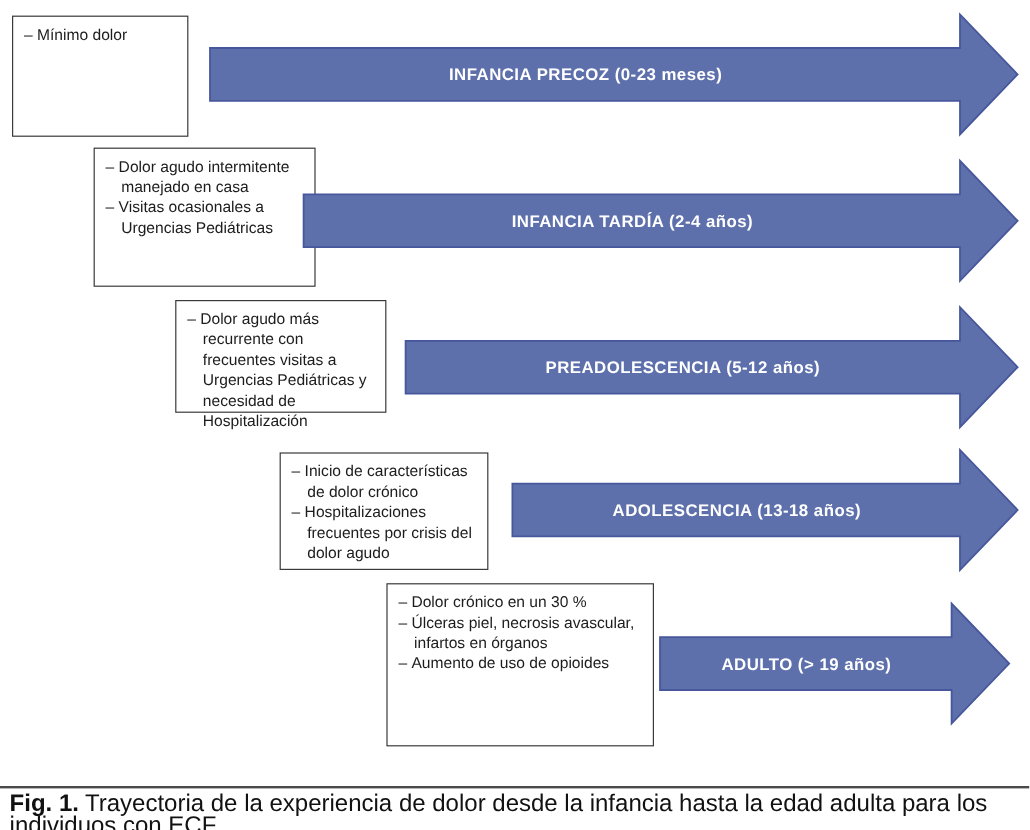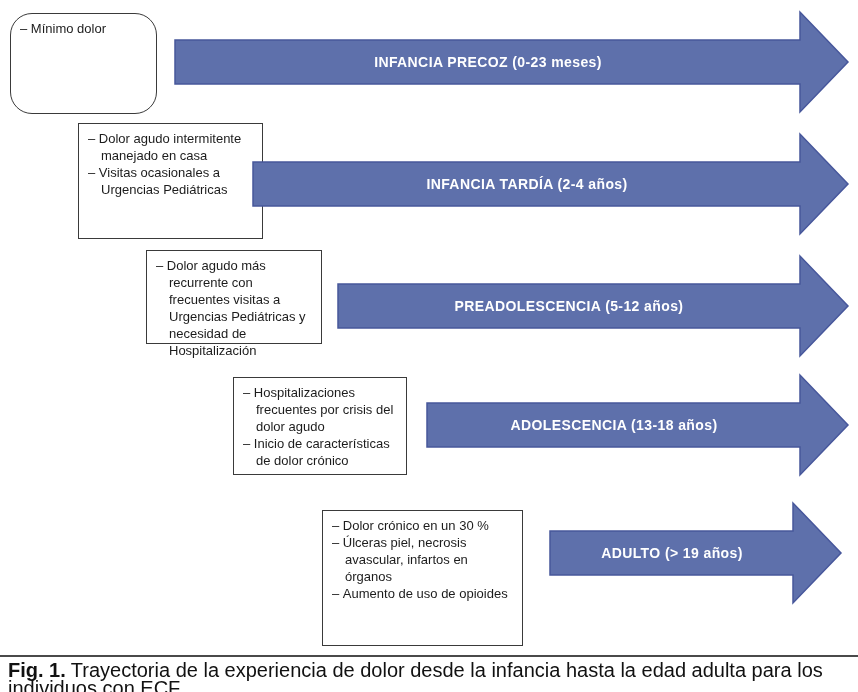--- a/index.html
+++ b/index.html
@@ -67,47 +67,47 @@
     font-size: 20px;
     line-height: 18px;
   }
   .caption .fig-label { font-weight: bold; margin-right: 5px; }
 </style>
 </head>
 <body>
 
 <div class="figure">
 
-  <div class="note-box" style="left:10px; top:13px; width:147px; height:101px;border-radius:22px;">
+  <div class="note-box" style="left:10px; top:13px; width:147px; height:101px;">
     <ul>
       <li>Mínimo dolor</li>
     </ul>
   </div>
 
   <div class="note-box" style="left:78px; top:123px; width:185px; height:116px;">
     <ul>
       <li>Dolor agudo intermitente manejado en casa</li>
       <li>Visitas ocasionales a Urgencias Pediátricas</li>
     </ul>
   </div>
 
   <div class="note-box" style="left:146px; top:250px; width:176px; height:94px;">
     <ul>
       <li>Dolor agudo más recurrente con frecuentes visitas a Urgencias Pediátricas y necesidad de Hospitalización</li>
     </ul>
   </div>
 
   <div class="note-box" style="left:233px; top:377px; width:174px; height:98px;">
     <ul>
+      <li>Inicio de características de dolor crónico</li>
       <li>Hospitalizaciones frecuentes por crisis del dolor agudo</li>
-      <li>Inicio de características de dolor crónico</li>
     </ul>
   </div>
 
-  <div class="note-box" style="left:322px; top:510px; width:201px; height:136px;">
+  <div class="note-box" style="left:322px; top:486px; width:223px; height:136px;">
     <ul>
       <li>Dolor crónico en un 30 %</li>
       <li>Úlceras piel, necrosis avascular, infartos en órganos</li>
       <li>Aumento de uso de opioides</li>
     </ul>
   </div>
 
   <svg class="arrow-layer" viewBox="0 0 858 692" xmlns="http://www.w3.org/2000/svg">
     <polygon points="175,40 800,40 800,12 848,62 800,112 800,84 175,84"></polygon>
     <text x="488" y="67">INFANCIA PRECOZ (0-23 meses)</text>

